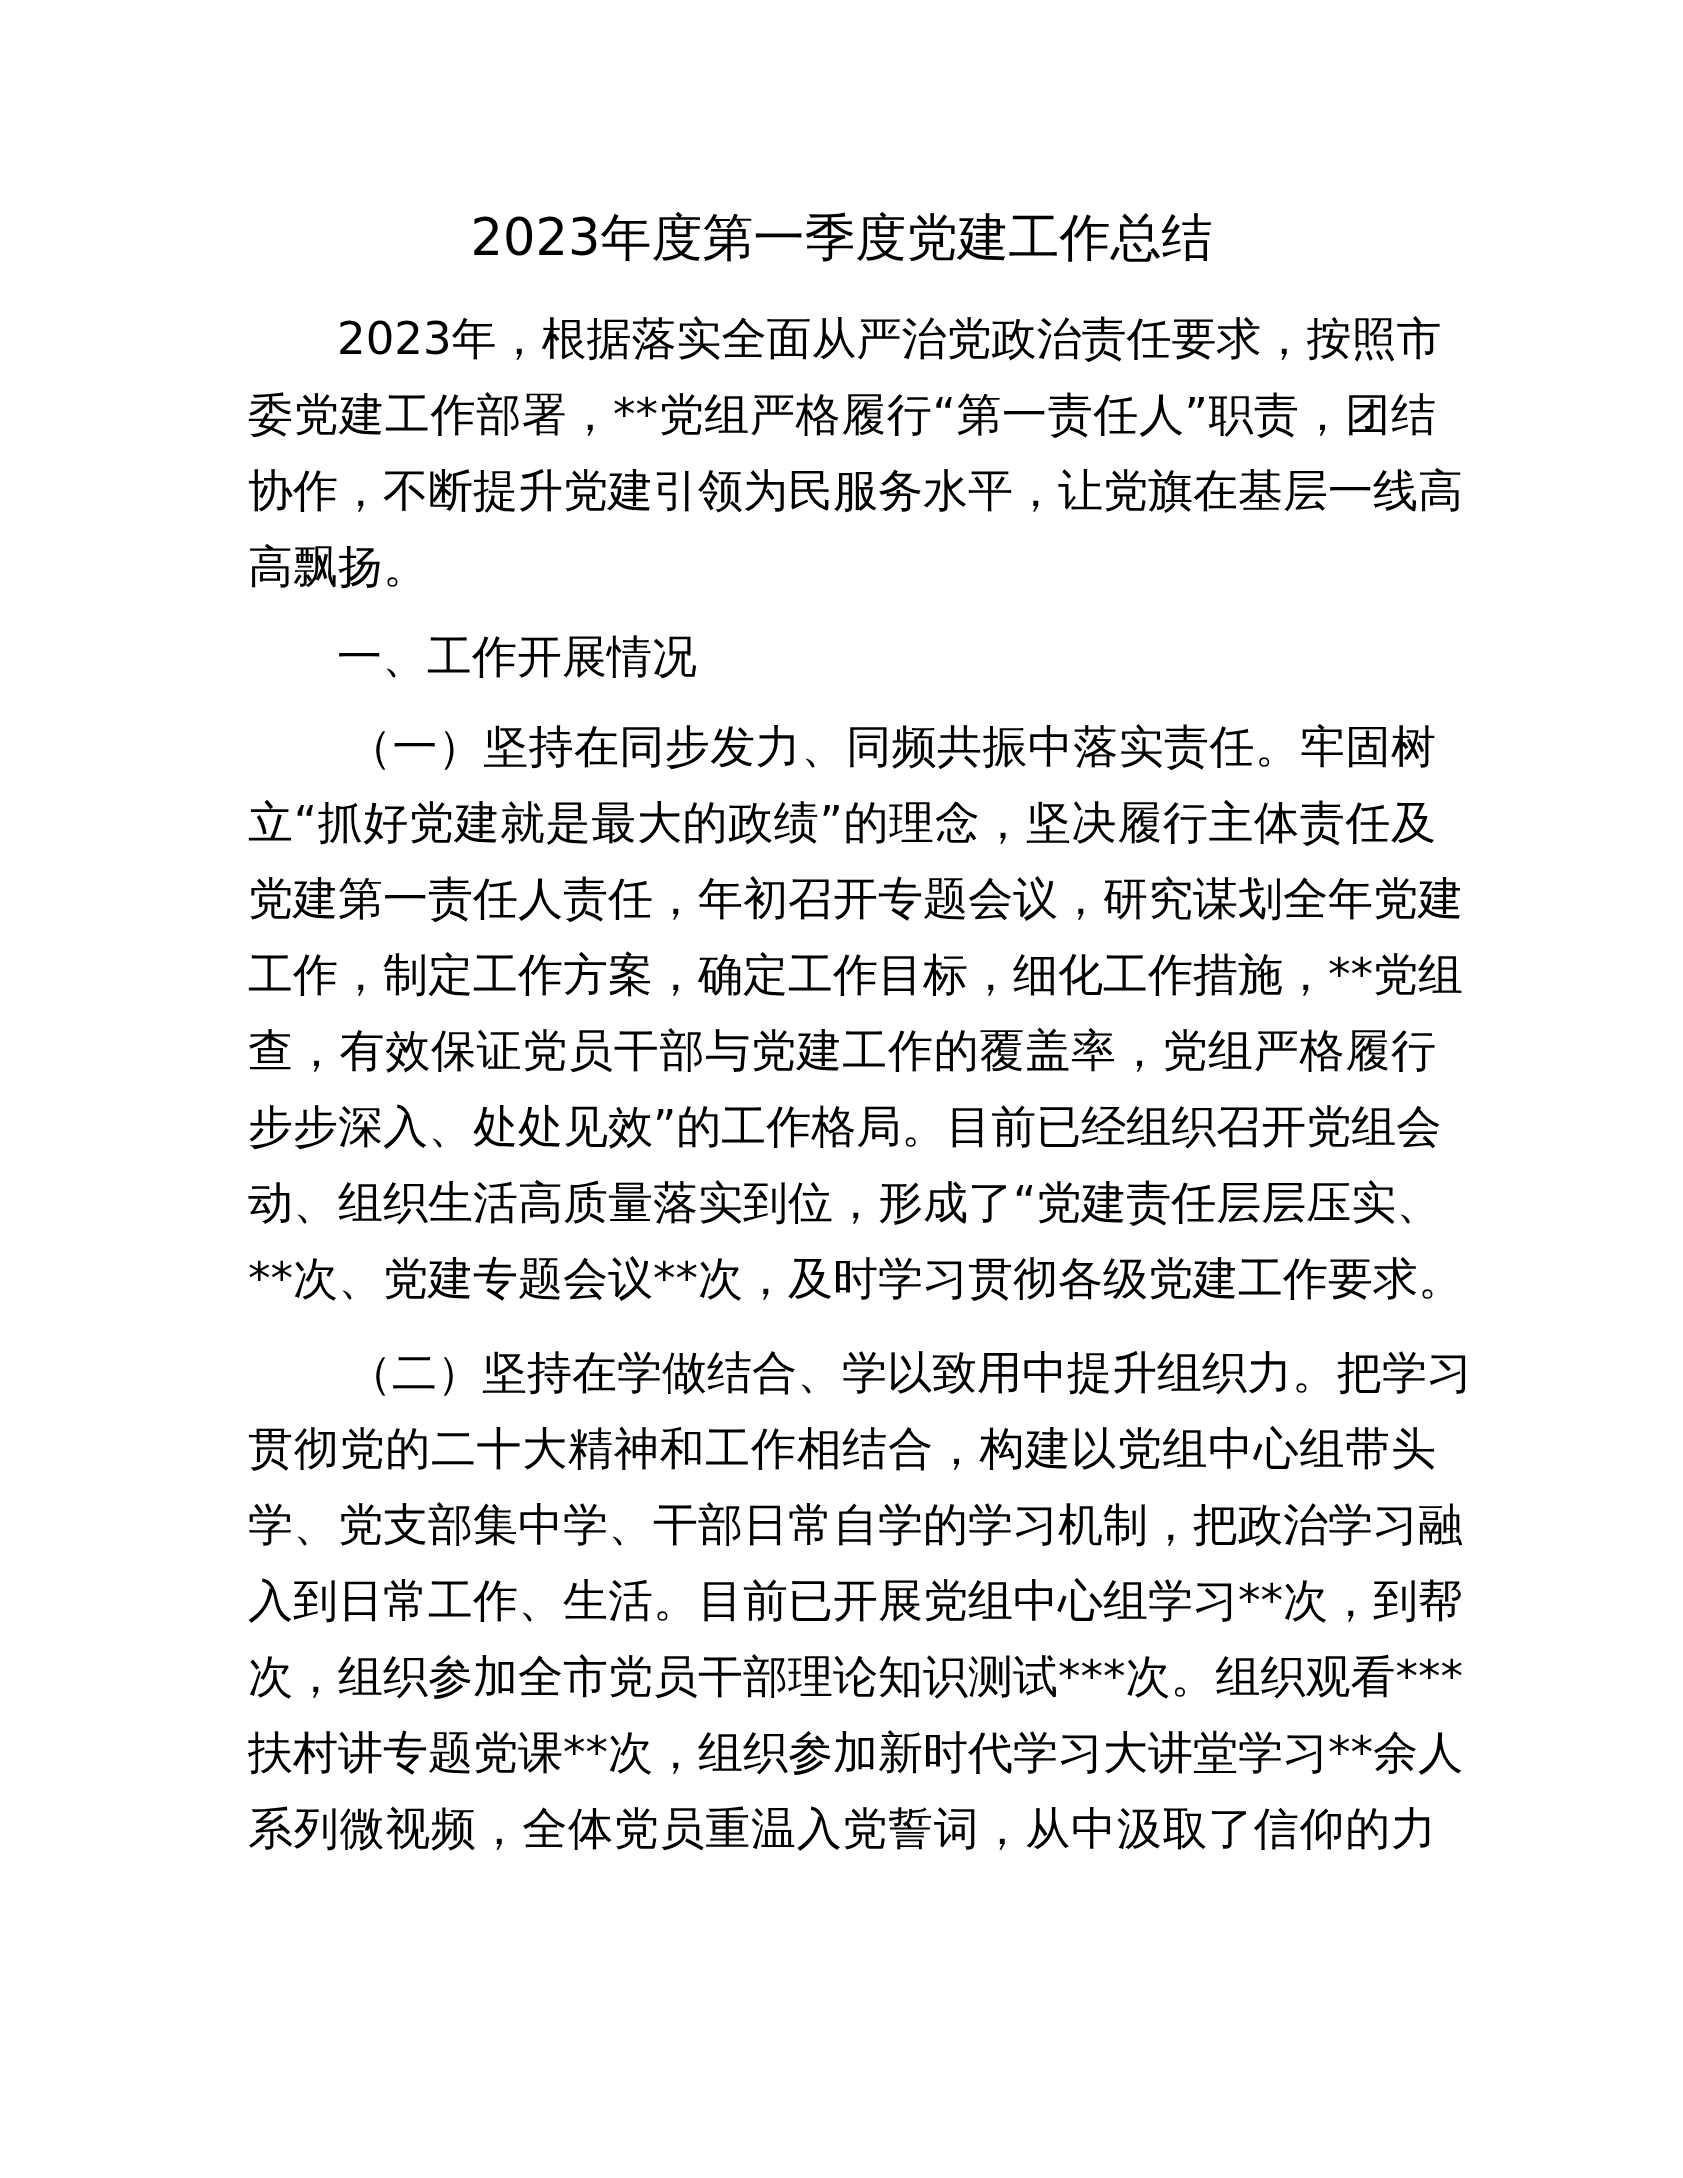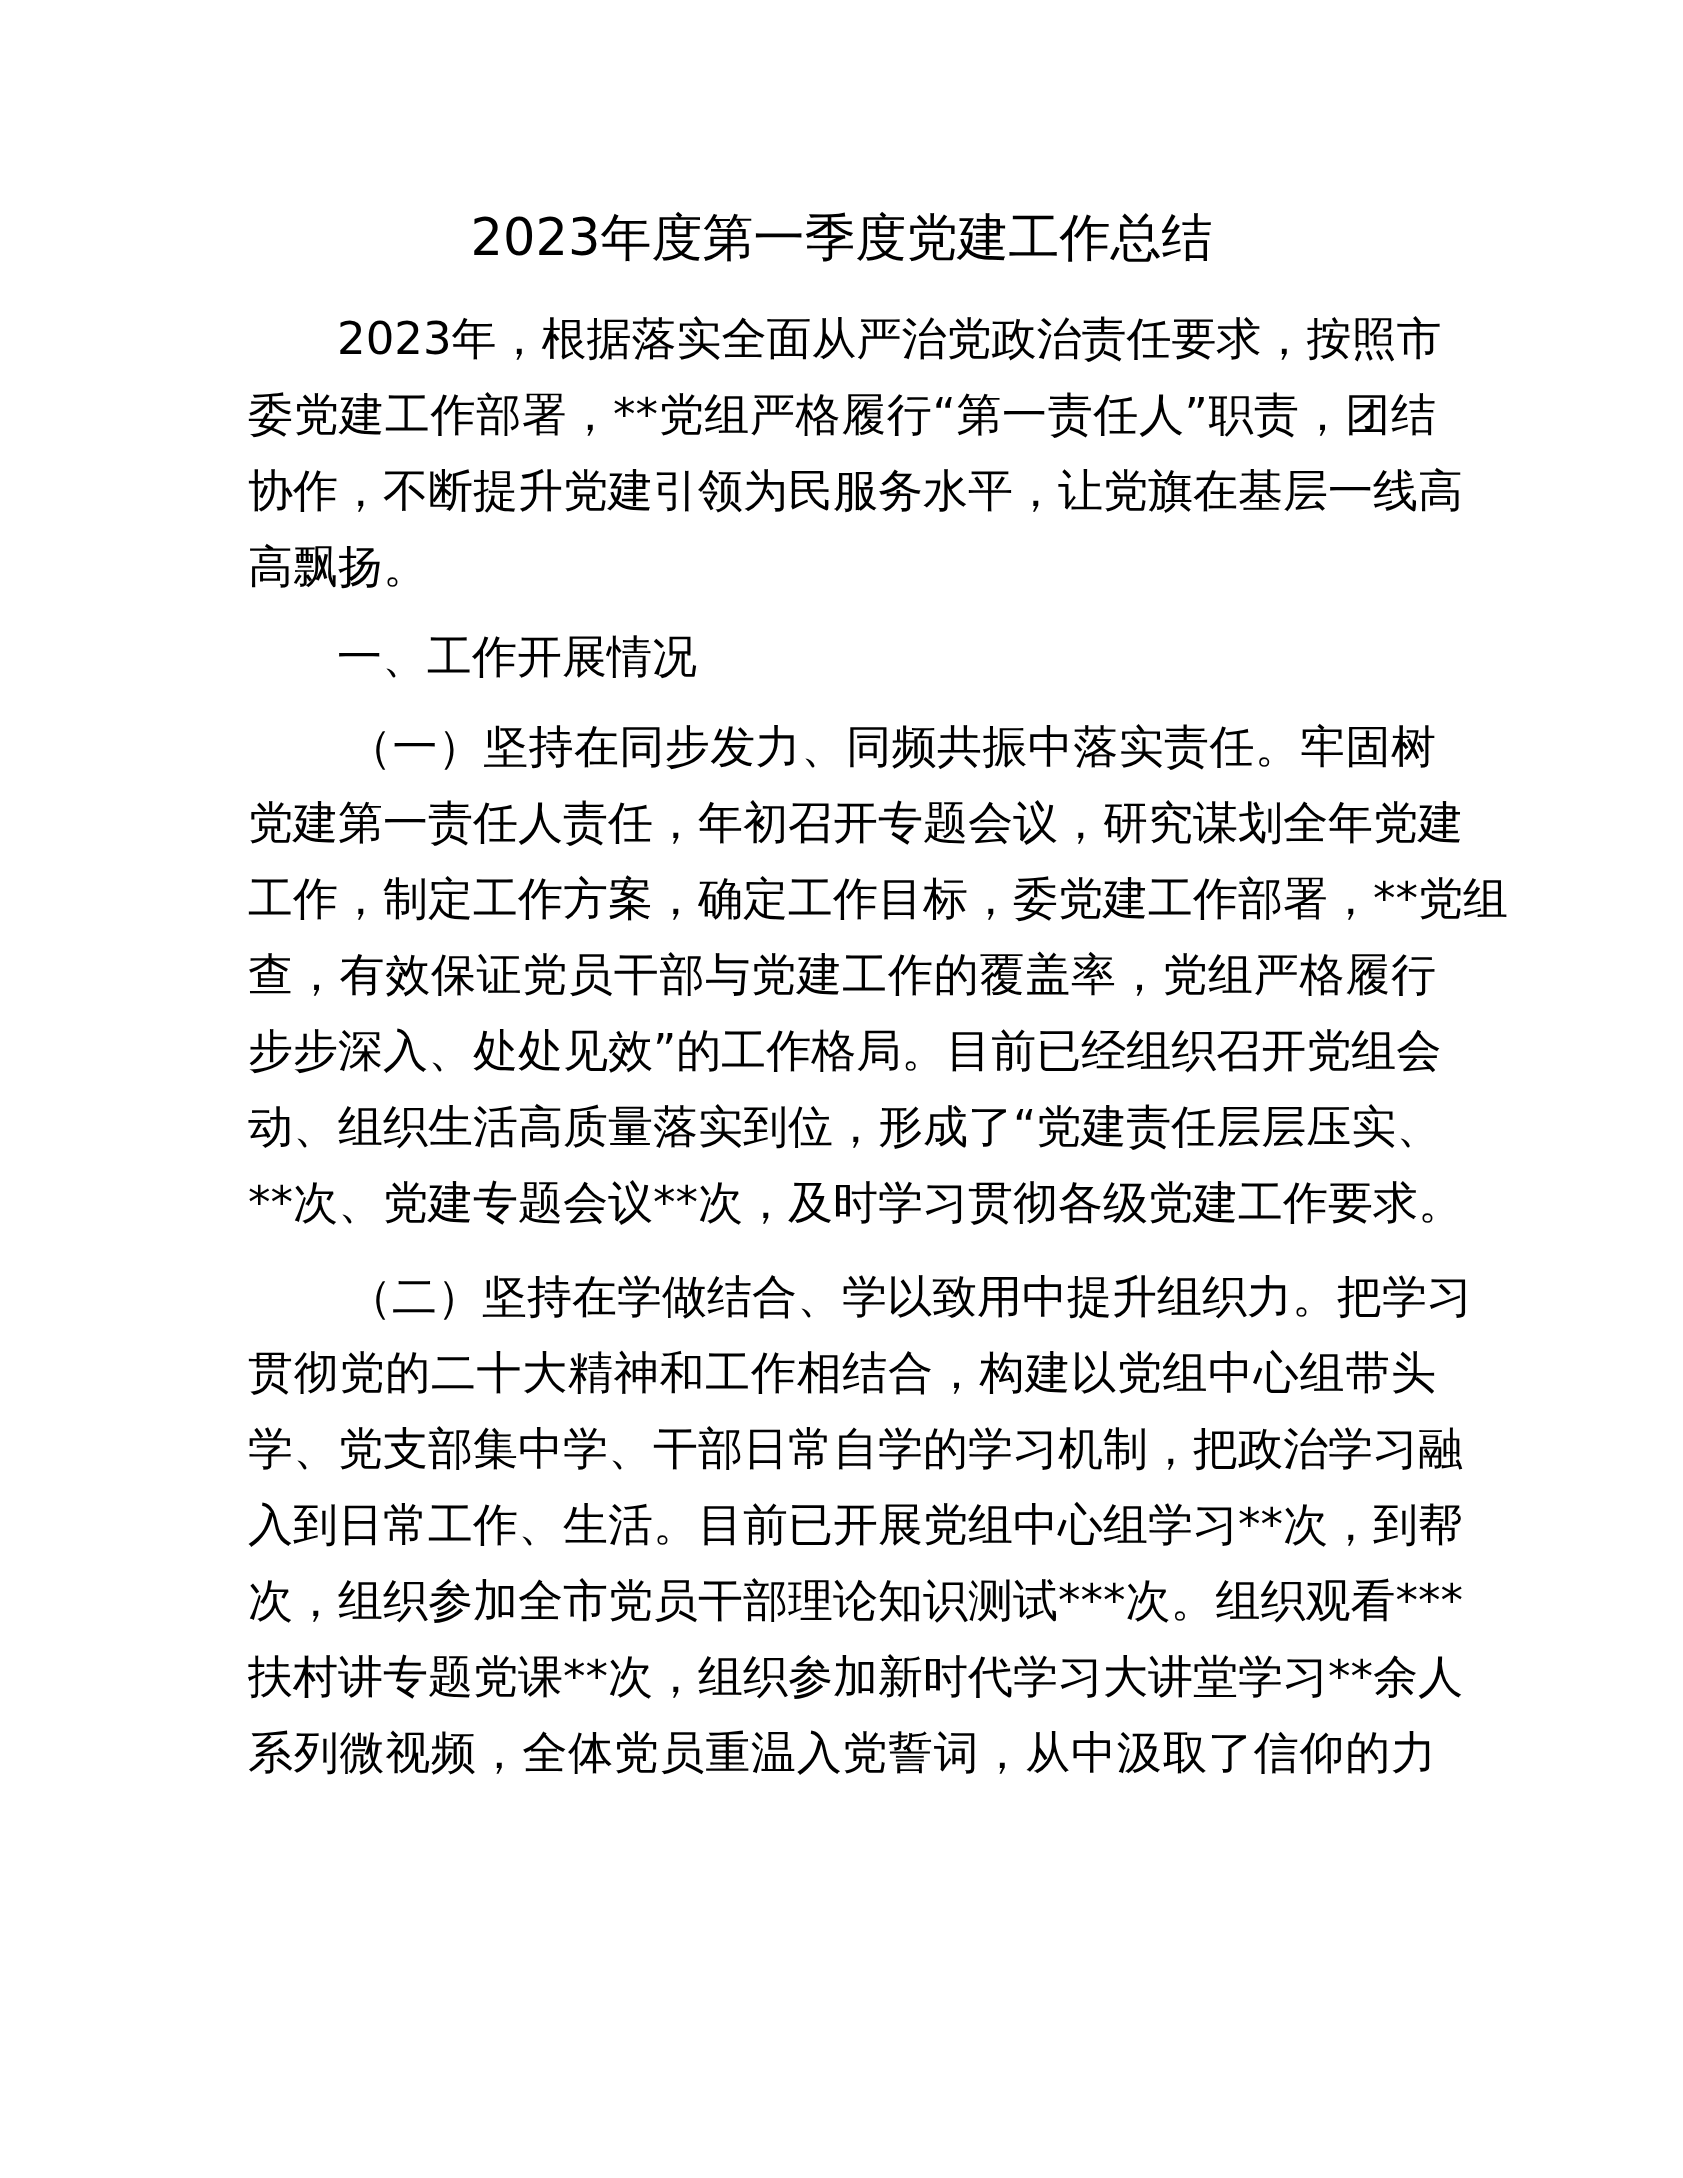--- a/index.html
+++ b/index.html
@@ -85,22 +85,23 @@
     <div class="heading-gap"></div>
 
     <div>
       <span class="line indent last">一、工作开展情况</span>
     </div>
 
     <div class="heading-gap"></div>
 
     <div>
       <span class="line indent-sub">（一）坚持在同步发力、同频共振中落实责任。牢固树</span>
+      <span class="line">立“抓好党建就是最大的政绩”的理念，坚决履行主体责任及</span>
       <span class="line">党建第一责任人责任，年初召开专题会议，研究谋划全年党建</span>
-      <span class="line">工作，制定工作方案，确定工作目标，委党建工作部署，**党组</span>
+      <span class="line">工作，制定工作方案，确定工作目标，细化工作措施，**党组</span>
       <span class="line">查，有效保证党员干部与党建工作的覆盖率，党组严格履行</span>
       <span class="line">步步深入、处处见效”的工作格局。目前已经组织召开党组会</span>
       <span class="line">动、组织生活高质量落实到位，形成了“党建责任层层压实、</span>
       <span class="line last">**次、党建专题会议**次，及时学习贯彻各级党建工作要求。</span>
     </div>
 
     <div class="para-gap"></div>
 
     <div>
       <span class="line indent-sub">（二）坚持在学做结合、学以致用中提升组织力。把学习</span>

